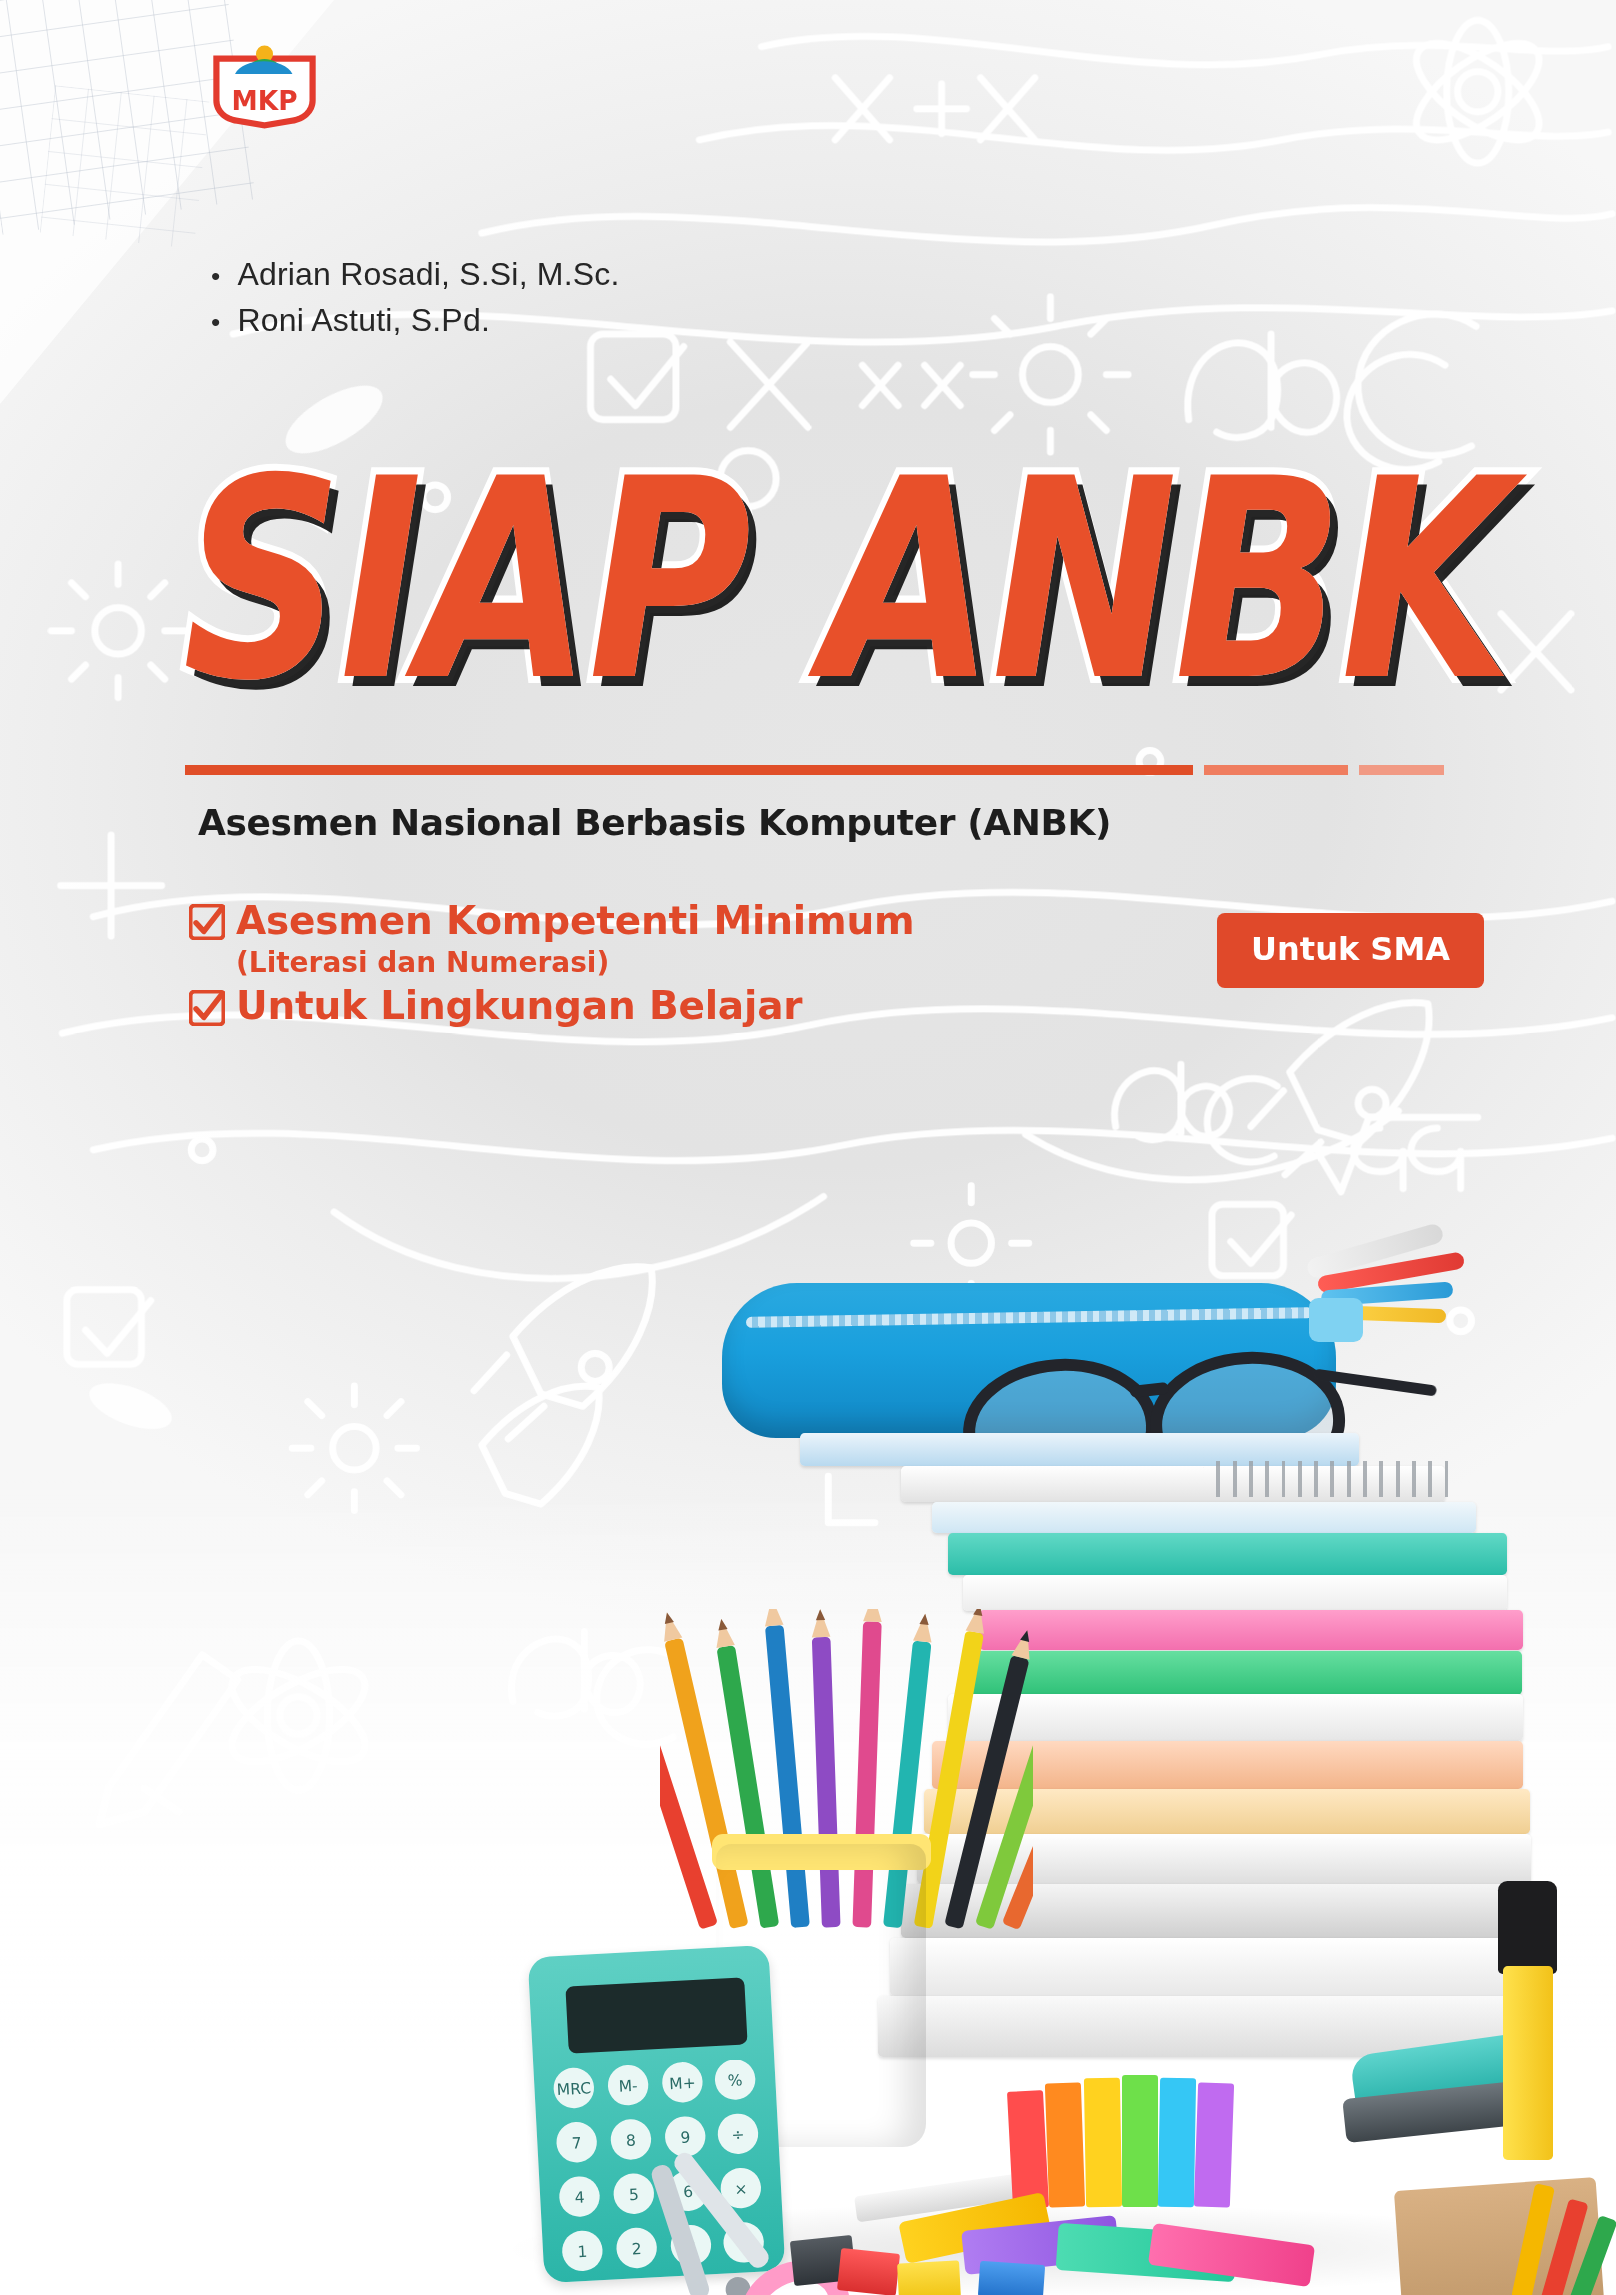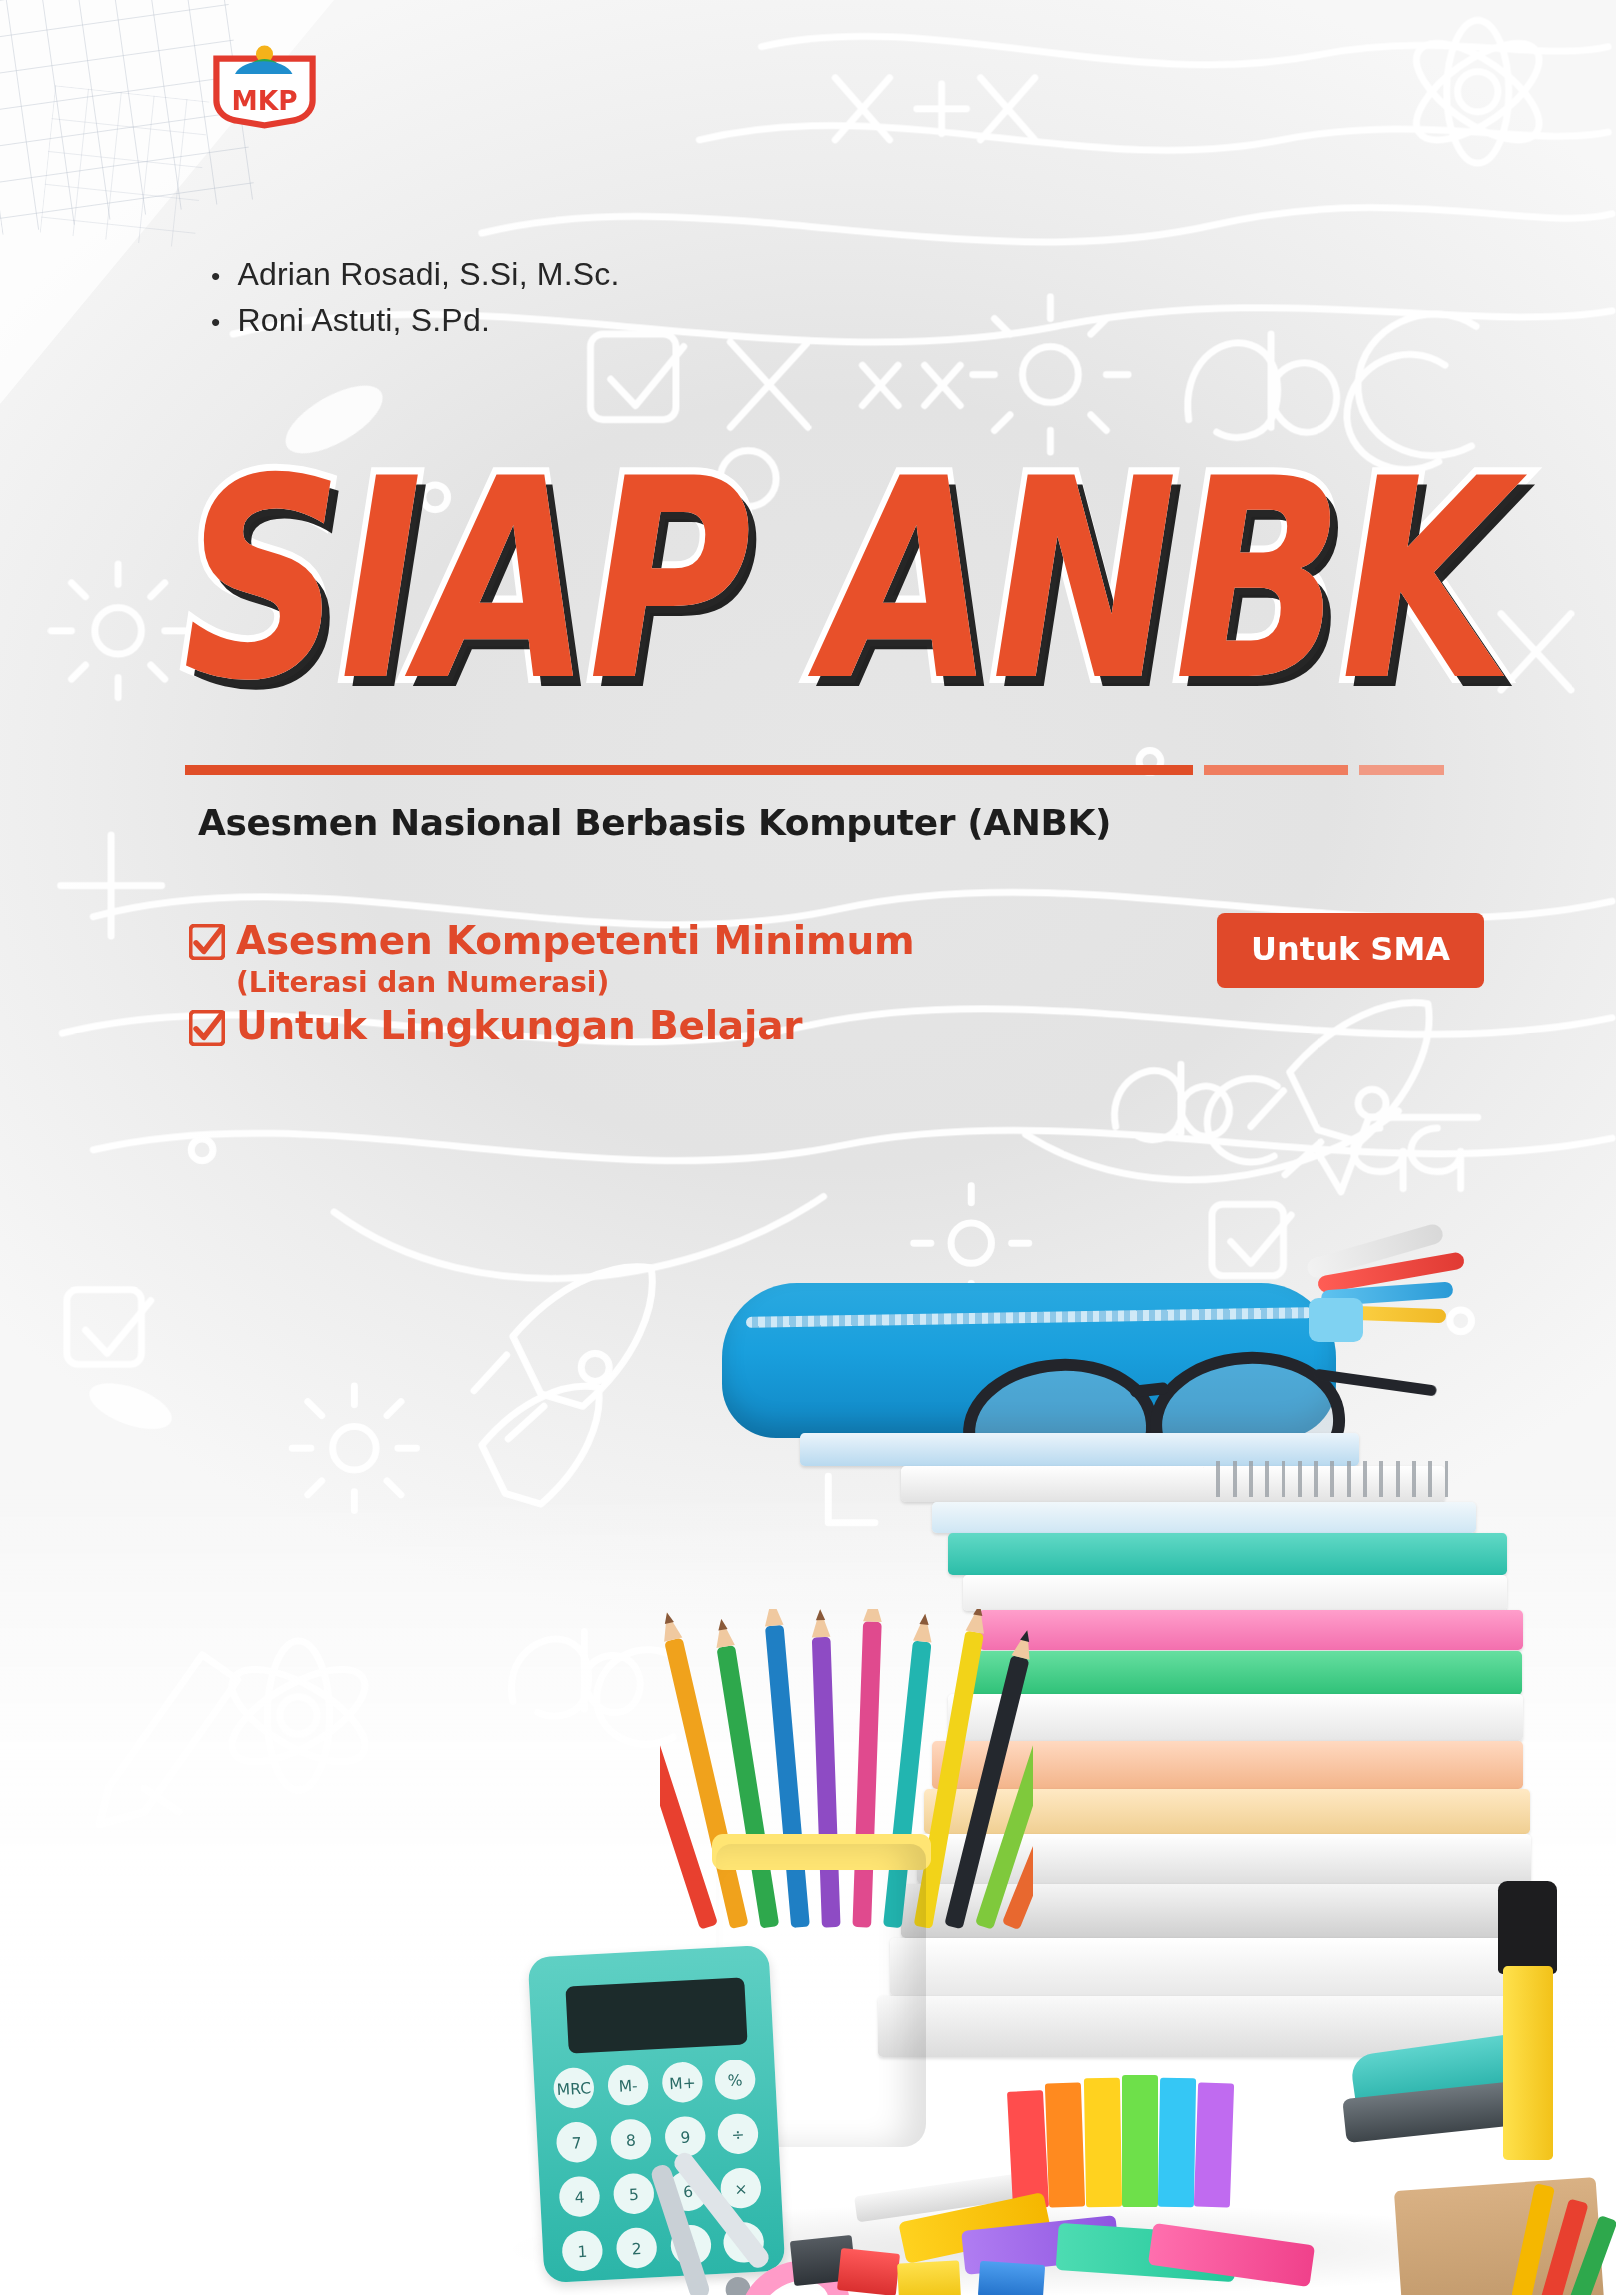--- a/index.html
+++ b/index.html
@@ -159,21 +159,20 @@
     font-family: "DejaVu Sans", sans-serif;
     letter-spacing: -0.4px;
   }
 
   
   .features {
     position: absolute;
     left: 189px;
     top: 898px;
     width: 824px;
-    margin-top: 20px;
   }
   .feature-item {
     display: flex;
     align-items: flex-start;
     margin-bottom: 4.7px;
   }
   .check-box {
     position: relative;
     width: 36px;
     height: 36px;

